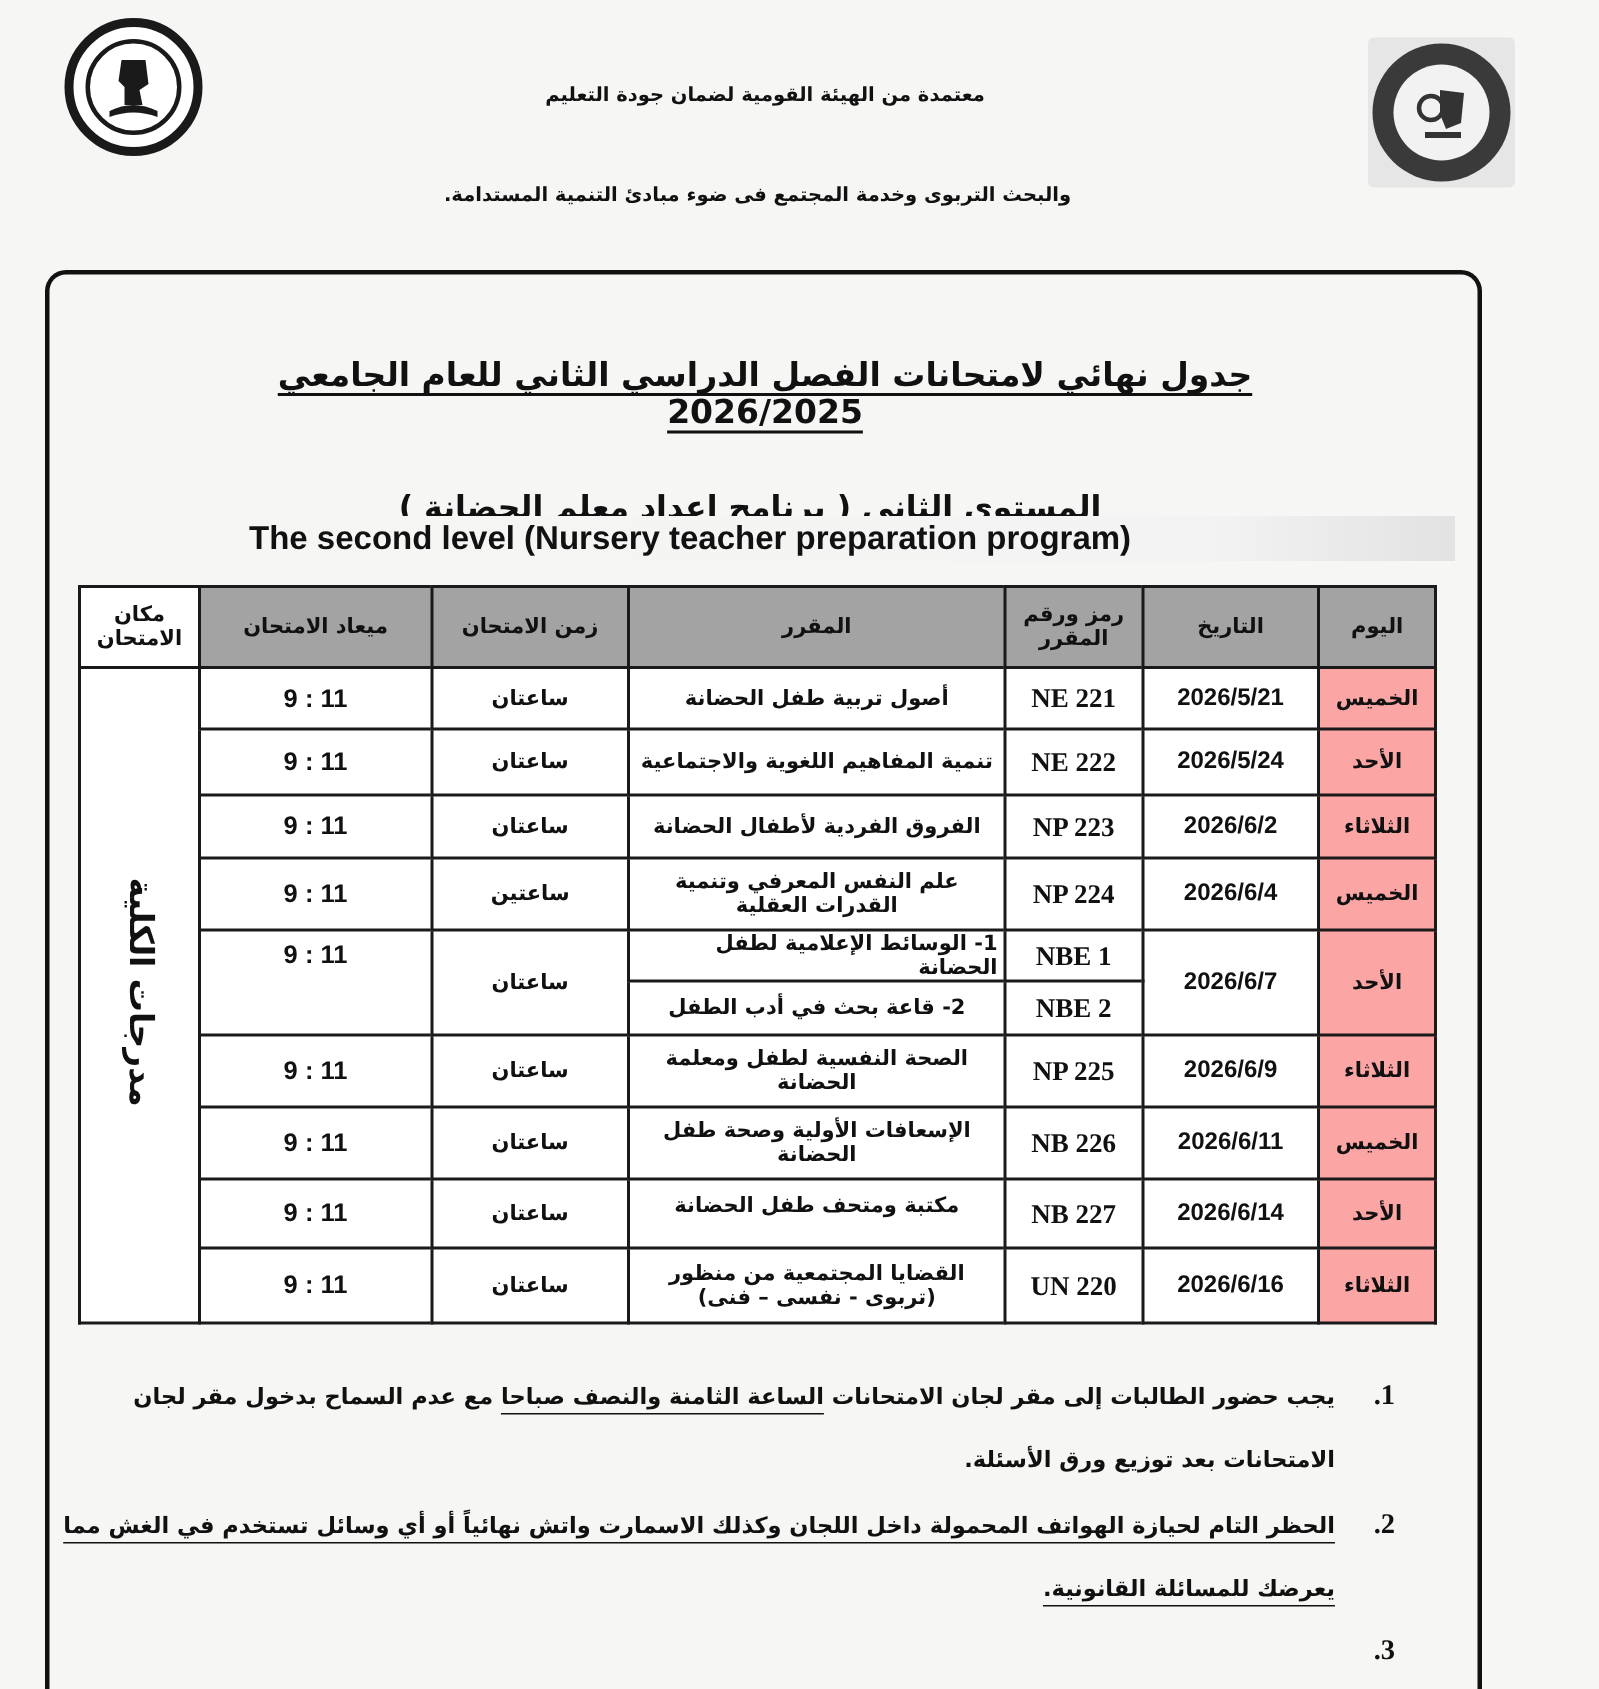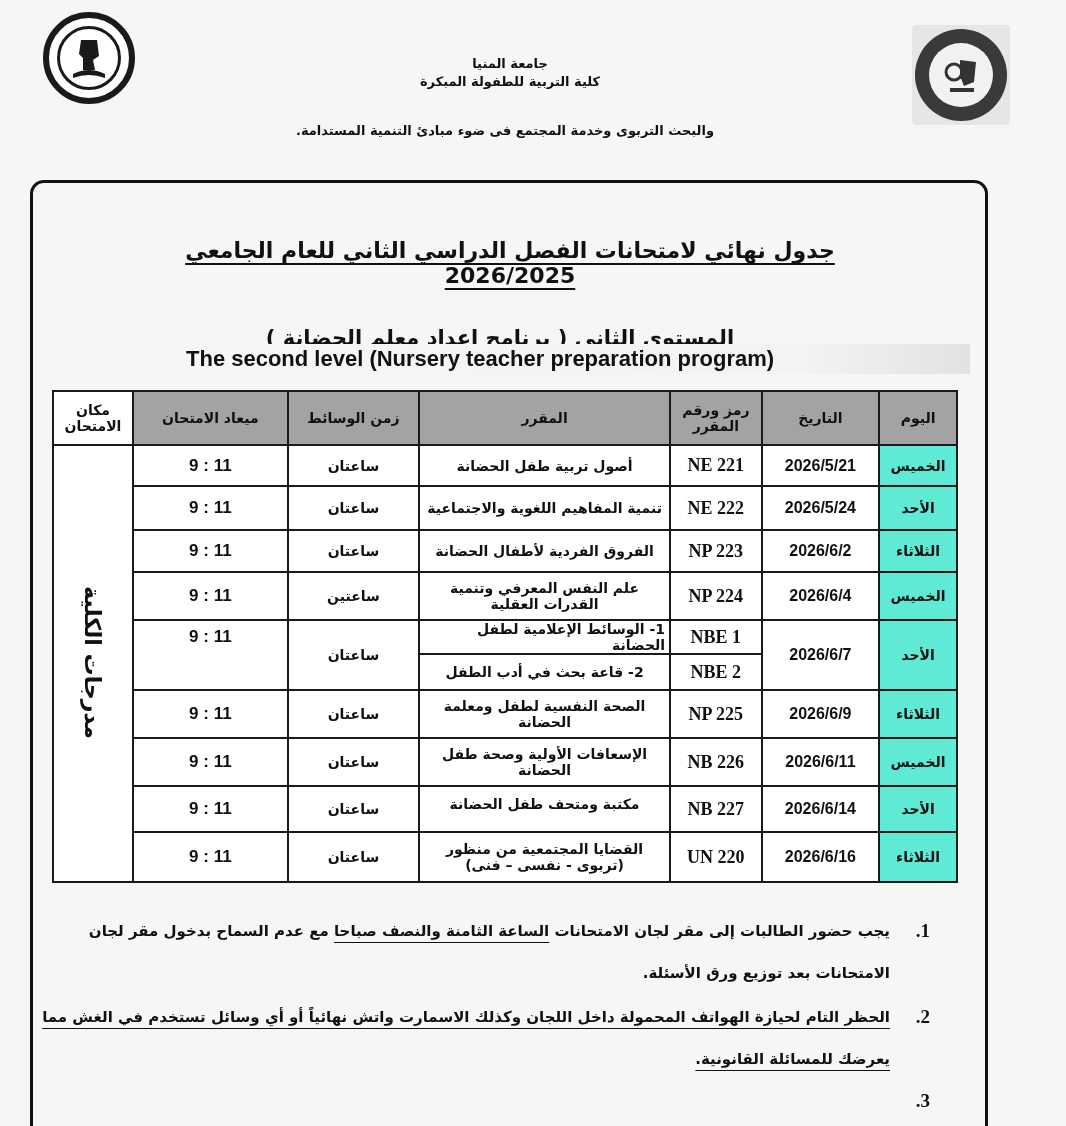--- a/index.html
+++ b/index.html
@@ -21,27 +21,27 @@
   .header-block { left:100px; top:55px; width:820px; text-align:center; direction:rtl; font-weight:bold; font-size:13px; line-height:18px; }
   .vision { left:105px; top:120px; width:800px; direction:rtl; text-align:center; font-weight:bold; font-size:13px; line-height:21px; }
 
   .frame { left:30px; top:180px; width:958px; height:960px; border:3px solid #111; border-radius:14px 14px 0 0; border-bottom:none; box-sizing:border-box; }
 
   .title { left:140px; top:238px; width:740px; direction:rtl; text-align:center; font-weight:bold; font-size:22px; }
   .title span { text-decoration:underline; text-underline-offset:5px; }
   .subtitle { left:250px; top:312px; width:500px; direction:rtl; text-align:center; font-weight:bold; font-size:21px;margin-top:14px; }
   .subtitle span { text-decoration:underline; text-underline-offset:5px; }
   .eng { left:150px; top:344px; width:820px; height:30px; background:linear-gradient(90deg,#f6f6f4 0%, #f3f3f3 80%, #e2e2e2 100%); }
-  .eng span { position:absolute; left:36px; top:2px; font-family:"Liberation Sans", sans-serif; font-weight:bold; font-size:22px; }
+  .eng span { position:absolute; left:16px; top:2px; font-family:"Liberation Sans", sans-serif; font-weight:bold; font-size:22px; }
 
   table.sched { position:absolute; left:52px; top:390px; width:906px; border-collapse:collapse; direction:rtl; background:#fff; }
   .sched td, .sched th { border:2px solid #1a1a1a; text-align:center; vertical-align:middle; font-weight:bold; font-size:14px; padding:0 4px; }
   .sched th { background:#a3a3a3; height:52px; font-size:14px; }
   .sched th.place { background:#fff; }
-  .sched td.day { background:#5eead4; width:68px; }
+  .sched td.day { background:#fca5a5; width:68px; }
   .sched td.date { width:108px; font-family:"Liberation Sans", sans-serif; font-size:16px; }
   .sched td.code { width:82px; font-family:"Liberation Serif", serif; font-size:18px; }
   .sched td.course { width:243px; font-size:14px; line-height:16px; }
   .sched td.dur { width:122px; font-size:14px; }
   .sched td.time { width:146px; font-family:"Liberation Sans", sans-serif; font-size:17px; direction:ltr; }
   .sched td.loc { width:70px; background:#fff; }
   .vert { writing-mode:vertical-rl; transform:rotate(0deg); font-size:22px; font-weight:bold; display:inline-block; }
 
   .notes { left:40px; top:910px; width:890px; direction:rtl; font-weight:bold; font-size:15px; }
   .note { position:relative; padding-right:40px; line-height:42px; }
@@ -65,43 +65,42 @@
       <svg width="46" height="46" viewBox="0 0 46 46">
           <circle cx="16" cy="20" r="8" fill="none" stroke="#333" stroke-width="3"></circle>
           <path d="M22 8 L38 10 L36 30 L26 34 L22 24 Z" fill="#333"></path>
           <rect x="12" y="36" width="24" height="4" fill="#333"></rect>
         </svg>
     </div>
   </div>
 </div>
 
 <div class="abs header-block">
-  <div>جامعة المنيا</div>
-  <div>كلية التربية للطفولة المبكرة</div>
+  <div>معتمدة من الهيئة القومية لضمان جودة التعليم</div>
 </div>
 <div class="abs vision">
   <div>والبحث التربوى وخدمة المجتمع فى ضوء مبادئ التنمية المستدامة.</div>
 </div>
 
 <div class="abs frame"></div>
 
 <div class="abs title"><span>جدول نهائي لامتحانات الفصل الدراسي الثاني للعام الجامعي 2026/2025</span></div>
 <div class="abs subtitle"><span>المستوى الثاني ( برنامج إعداد معلم الحضانة )</span></div>
 <div class="abs eng">
     <span>The second level (Nursery teacher preparation program)</span>
   </div>
 
 <table class="sched">
   <thead>
     <tr>
       <th>اليوم</th>
       <th>التاريخ</th>
       <th>رمز ورقم المقرر</th>
       <th>المقرر</th>
-      <th>زمن الوسائط</th>
+      <th>زمن الامتحان</th>
       <th>ميعاد الامتحان</th>
       <th class="place">مكان الامتحان</th>
     </tr>
   </thead>
   <tbody>
     <tr style="height:41px">
       <td class="day">الخميس</td>
       <td class="date">2026/5/21</td>
       <td class="code">NE 221</td>
       <td class="course">أصول تربية طفل الحضانة</td>

